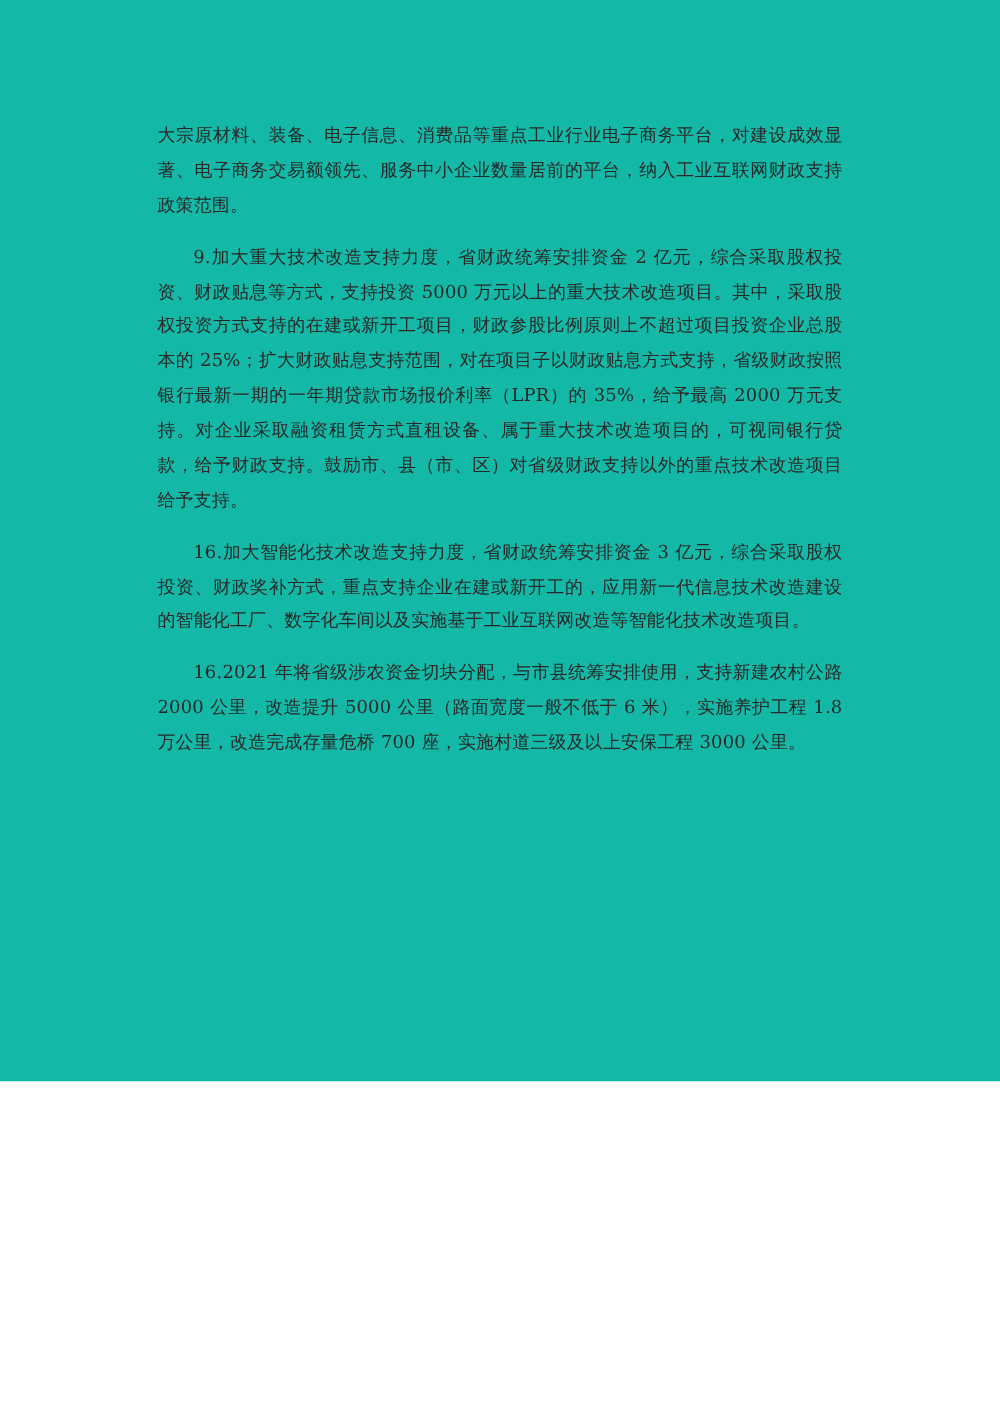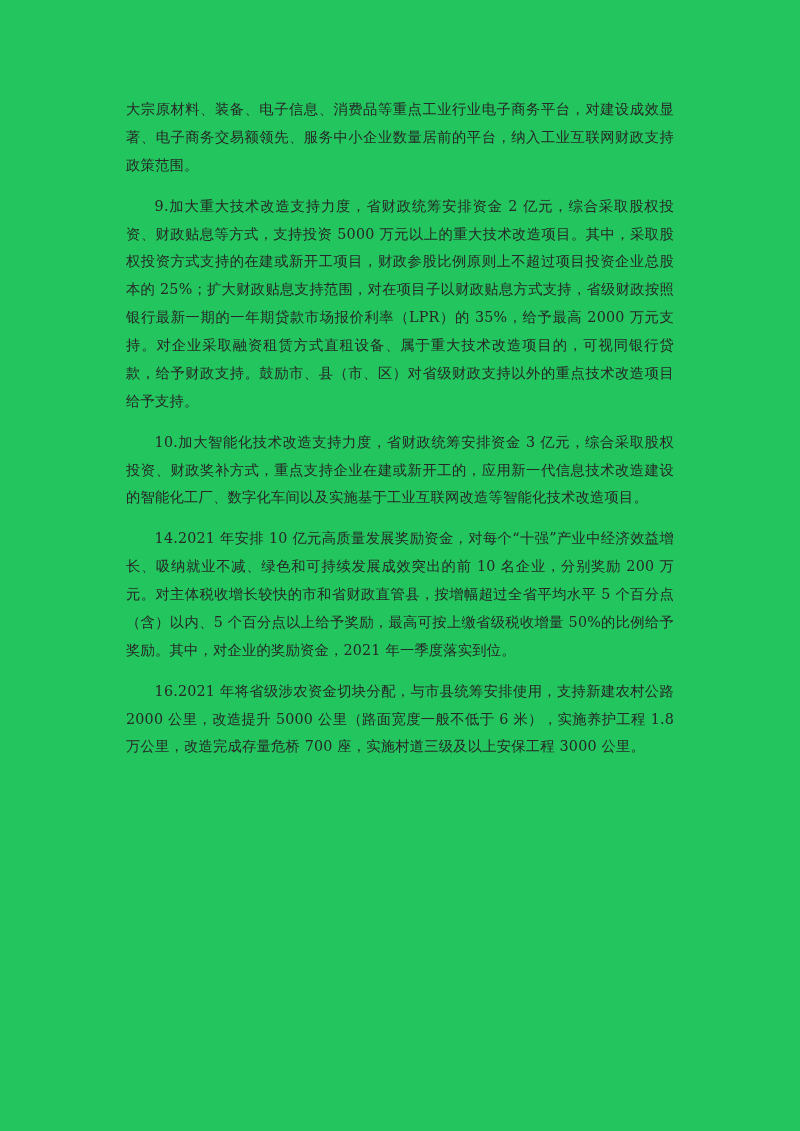--- a/index.html
+++ b/index.html
@@ -9,22 +9,22 @@
   }
   body {
     width: 800px;
     height: 1131px;
     font-family: "DejaVu Serif", "Liberation Serif", serif;
     color: #2b2b2b;
   }
   .page {
     position: relative;
     width: 800px;
-    height: 1131px;
-    background: #22c55e;
+    height: 865px;
+    background: #14b8a6;
     box-sizing: border-box;
     padding: 96px 126px 60px 126px;
     overflow: hidden;
   }
   .doc-body {
     font-size: 14.3px;
     line-height: 1.95;
     text-align: justify;
     text-justify: inter-ideograph;
     letter-spacing: 0.2px;
@@ -44,24 +44,23 @@
 </head>
 <body>
 
 <div class="page">
   <div class="doc-body">
 
     <p class="para no-indent">大宗原材料、装备、电子信息、消费品等重点工业行业电子商务平台，对建设成效显著、电子商务交易额领先、服务中小企业数量居前的平台，纳入工业互联网财政支持政策范围。</p>
 
     <p class="para">9.加大重大技术改造支持力度，省财政统筹安排资金 2 亿元，综合采取股权投资、财政贴息等方式，支持投资 5000 万元以上的重大技术改造项目。其中，采取股权投资方式支持的在建或新开工项目，财政参股比例原则上不超过项目投资企业总股本的 25%；扩大财政贴息支持范围，对在项目子以财政贴息方式支持，省级财政按照银行最新一期的一年期贷款市场报价利率（LPR）的 35%，给予最高 2000 万元支持。对企业采取融资租赁方式直租设备、属于重大技术改造项目的，可视同银行贷款，给予财政支持。鼓励市、县（市、区）对省级财政支持以外的重点技术改造项目给予支持。</p>
 
-    <p class="para">10.加大智能化技术改造支持力度，省财政统筹安排资金 3 亿元，综合采取股权投资、财政奖补方式，重点支持企业在建或新开工的，应用新一代信息技术改造建设的智能化工厂、数字化车间以及实施基于工业互联网改造等智能化技术改造项目。</p>
+    <p class="para">16.加大智能化技术改造支持力度，省财政统筹安排资金 3 亿元，综合采取股权投资、财政奖补方式，重点支持企业在建或新开工的，应用新一代信息技术改造建设的智能化工厂、数字化车间以及实施基于工业互联网改造等智能化技术改造项目。</p>
 
 
 
 
-    <p class="para">14.2021 年安排 10 亿元高质量发展奖励资金，对每个“十强”产业中经济效益增长、吸纳就业不减、绿色和可持续发展成效突出的前 10 名企业，分别奖励 200 万元。对主体税收增长较快的市和省财政直管县，按增幅超过全省平均水平 5 个百分点（含）以内、5 个百分点以上给予奖励，最高可按上缴省级税收增量 50%的比例给予奖励。其中，对企业的奖励资金，2021 年一季度落实到位。</p>
 
 
     <p class="para">16.2021 年将省级涉农资金切块分配，与市县统筹安排使用，支持新建农村公路 2000 公里，改造提升 5000 公里（路面宽度一般不低于 6 米），实施养护工程 1.8 万公里，改造完成存量危桥 700 座，实施村道三级及以上安保工程 3000 公里。</p>
 
   </div>
 </div>
 
 </body></html>

